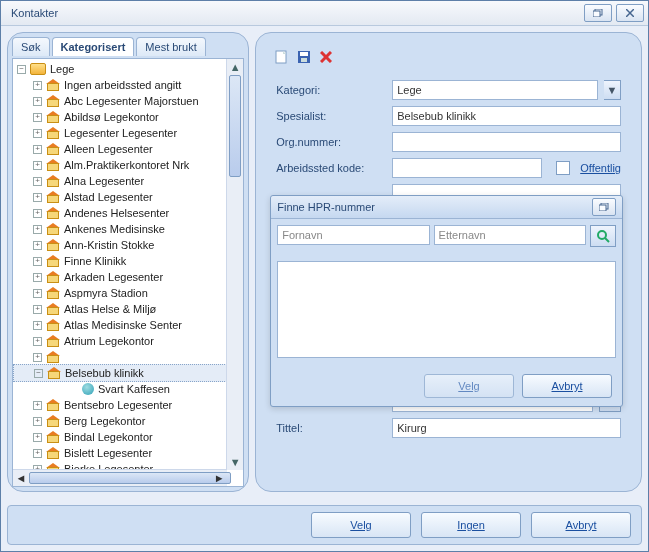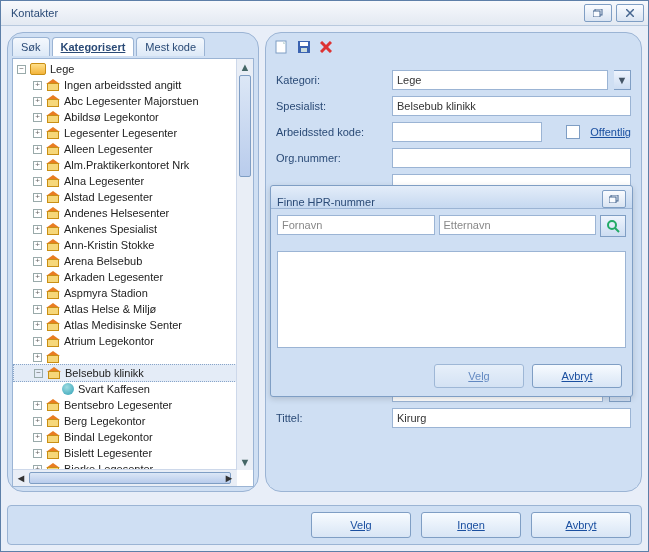--- a/index.html
+++ b/index.html
@@ -7,21 +7,21 @@
 .titlebar{height:24px;background:linear-gradient(#f7f9fc,#e3e9f2);border-bottom:1px solid #b8c9de;display:flex;align-items:center;justify-content:space-between;padding:0 4px}
 .titlebar .title{color:#2a4a76;padding-left:6px}
 .winbtns{display:flex;gap:4px}
 .winbtn{width:26px;height:16px;border:1px solid #7f9ec4;border-radius:2px;background:linear-gradient(#fafcff,#d9e4f2);display:flex;align-items:center;justify-content:center;color:#466690;font-size:9px}
 .winbtn svg{display:block}
 .client{display:flex;gap:6px;padding:6px;height:calc(100% - 78px);box-sizing:border-box}
 .panel{background:#cfdff3;border:1px solid #9bb4d4;border-radius:16px;box-sizing:border-box}
 .left{width:252px;display:flex;flex-direction:column;padding:4px}
 .tabs{display:flex;gap:2px;margin-bottom:2px}
 .tab{padding:3px 8px;border:1px solid #9bb4d4;border-bottom:none;border-radius:4px 4px 0 0;background:linear-gradient(#f4f8fd,#dde9f7);color:#2a4a76;cursor:default}
-.tab.active{background:#fff;font-weight:bold;text-decoration:underline}
+.tab.active{background:#fff;font-weight:bold;}
 .tree-wrap{flex:1;background:#fff;border:1px solid #9bb4d4;overflow:hidden;position:relative}
 .tree{height:calc(100% - 16px);overflow:hidden;padding:2px 0}
 .tree-row{display:flex;align-items:center;height:16px;padding-left:6px;gap:4px;white-space:nowrap}
 .tree-row.sel{background:#e4ecf7;border:1px dotted #88a5c9;margin:-1px 0}
 .expander{width:9px;height:9px;border:1px solid #9aa;display:flex;align-items:center;justify-content:center;font-size:8px;line-height:8px;color:#666;box-sizing:border-box}
 .expander.none{border:none}
 .node-icon{width:14px;height:12px;position:relative}
 .folder .node-icon{background:linear-gradient(#ffe08a,#f3b43b);border:1px solid #c98f14;border-radius:2px;width:14px;height:10px}
 .house{width:14px;height:12px;display:flex;flex-direction:column;align-items:center}
 .house:before{content:"";border-left:7px solid transparent;border-right:7px solid transparent;border-bottom:5px solid #e97c23}
@@ -29,35 +29,35 @@
 .person{width:12px;height:12px;border-radius:50%;background:radial-gradient(circle at 40% 35%,#9fdce1,#2fa1b7)}
 .tree-label{color:#222}
 .vscroll{position:absolute;right:0;top:0;bottom:16px;width:16px;background:#e9eef6;border-left:1px solid #cdd8ea}
 .vscroll .thumb{position:absolute;left:2px;right:2px;top:16px;height:100px;background:linear-gradient(#dce7f6,#b9ccec);border:1px solid #7f9ec4;border-radius:2px}
 .vscroll .arrow{position:absolute;left:0;right:0;height:16px;display:flex;align-items:center;justify-content:center;color:#466}
 .vscroll .up{top:0} .vscroll .down{bottom:0}
 .hscroll{position:absolute;left:0;right:16px;bottom:0;height:16px;background:#e9eef6;border-top:1px solid #cdd8ea}
 .hscroll .thumb{position:absolute;top:2px;bottom:2px;left:16px;width:200px;background:linear-gradient(#dce7f6,#b9ccec);border:1px solid #7f9ec4;border-radius:2px}
 .hscroll .arrow{position:absolute;top:0;bottom:0;width:16px;display:flex;align-items:center;justify-content:center}
 .hscroll .lft{left:0}.hscroll .rgt{right:0}
-.right{flex:1;display:flex;flex-direction:column;padding:4px}
+.right{flex:1;display:flex;flex-direction:column;padding:14px}
 .toolbar{display:flex;gap:6px;padding:2px 4px;margin-bottom:4px}
 .tbtn{width:16px;height:16px;display:flex;align-items:center;justify-content:center}
 .tbtn svg{display:block}
 .form{flex:1;background:#cfdff3;padding:6px;position:relative}
 .form-row{display:flex;align-items:center;height:26px;gap:6px}
 .form-label{width:110px;color:#2a4a76}
 .form-input{flex:1;height:18px;border:1px solid #9bb4d4;background:#fff;padding:0 4px;display:flex;align-items:center}
 .dd{width:16px;height:18px;background:linear-gradient(#eef4fd,#cdddf2);border:1px solid #7f9ec4;border-left:none;display:flex;align-items:center;justify-content:center;color:#456}
 .chk{width:12px;height:12px;border:1px solid #7f9ec4;background:#fff;margin-left:2px}
 .lnk{color:#1a4fa0;text-decoration:underline;margin-left:4px}
 .small-btn{width:20px;height:18px;border:1px solid #7f9ec4;background:linear-gradient(#eef4fd,#cdddf2);display:flex;align-items:center;justify-content:center}
 
 .popup{position:absolute;left:0;right:4px;top:124px;height:210px;background:#cfdff3;border:1px solid #7f9ec4;border-radius:3px;box-shadow:0 2px 6px rgba(0,0,0,0.15);display:flex;flex-direction:column}
-.popup-head{background:linear-gradient(#e4edf9,#c5d8f0);height:22px;display:flex;align-items:flex-end;justify-content:space-between;padding:0 6px;border-bottom:1px solid #9bb4d4;color:#2a4a76;border-radius:3px 3px 0 0}
+.popup-head{background:linear-gradient(#e4edf9,#c5d8f0);height:22px;display:flex;align-items:center;justify-content:space-between;padding:0 6px;border-bottom:1px solid #9bb4d4;color:#2a4a76;border-radius:3px 3px 0 0}
 .popup-body{padding:6px;display:flex;flex-direction:column;gap:14px;flex:1}
 .popup-search{display:flex;gap:4px}
 .popup-search .form-input{flex:1}
 .search-btn{width:24px;height:20px;border:1px solid #7f9ec4;background:linear-gradient(#eef4fd,#cdddf2);display:flex;align-items:center;justify-content:center}
 .grid{flex:1;border:1px solid #9bb4d4;background:#fff;display:flex;flex-direction:column}
 .grid-head{display:flex;background:linear-gradient(#f4f8fd,#dde9f7);border-bottom:1px solid #b3c6df}
 .grid-head .col{border-right:1px solid #cdd8ea;padding:2px 6px;color:#333}
 .grid-body{flex:1}
 .btn{min-width:68px;height:22px;border:1px solid #7f9ec4;border-radius:3px;background:linear-gradient(#f7fbff,#d8e5f5);color:#1a4fa0;text-decoration:underline;display:inline-flex;align-items:center;justify-content:center;padding:0 10px}
 .popup-actions{display:flex;justify-content:flex-end;gap:8px;padding:2px 4px}
@@ -86,21 +86,21 @@
         </div>
     </div>
   </div>
 
   <div class="client">
 
     <div class="panel left">
       <div class="tabs">
         <div class="tab">Søk</div>
         <div class="tab active">Kategorisert</div>
-        <div class="tab">Mest kode</div>
+        <div class="tab">Mest brukt</div>
       </div>
       <div class="tree-wrap">
         <div class="tree" id="tree">
             <div class="tree-row folder" style="padding-left: 4px;">
               <span class="expander">−</span>
               <span class="node-icon"></span>
               <span class="tree-label">Lege</span>
             </div>
             <div class="tree-row" style="padding-left: 20px;">
               <span class="expander">+</span>
@@ -143,31 +143,31 @@
               <span class="tree-label">Alstad Legesenter</span>
             </div>
             <div class="tree-row" style="padding-left: 20px;">
               <span class="expander">+</span>
               <span class="house"></span>
               <span class="tree-label">Andenes Helsesenter</span>
             </div>
             <div class="tree-row" style="padding-left: 20px;">
               <span class="expander">+</span>
               <span class="house"></span>
-              <span class="tree-label">Ankenes Spesialist</span>
+              <span class="tree-label">Ankenes Medisinske</span>
             </div>
             <div class="tree-row" style="padding-left: 20px;">
               <span class="expander">+</span>
               <span class="house"></span>
               <span class="tree-label">Ann-Kristin Stokke</span>
             </div>
             <div class="tree-row" style="padding-left: 20px;">
               <span class="expander">+</span>
               <span class="house"></span>
-              <span class="tree-label">Arena Belsebub</span>
+              <span class="tree-label">Finne Klinikk</span>
             </div>
             <div class="tree-row" style="padding-left: 20px;">
               <span class="expander">+</span>
               <span class="house"></span>
               <span class="tree-label">Arkaden Legesenter</span>
             </div>
             <div class="tree-row" style="padding-left: 20px;">
               <span class="expander">+</span>
               <span class="house"></span>
               <span class="tree-label">Aspmyra Stadion</span>
@@ -189,21 +189,21 @@
             </div>
             <div class="tree-row" style="padding-left: 20px;">
               <span class="expander">+</span>
               <span class="house"></span>
             </div>
             <div class="tree-row sel" style="padding-left: 20px;">
               <span class="expander">−</span>
               <span class="house"></span>
               <span class="tree-label">Belsebub klinikk</span>
             </div>
-            <div class="tree-row" style="padding-left: 36px;">
+            <div class="tree-row" style="padding-left: 56px;">
               <span class="expander none"></span>
               <span class="person"></span>
               <span class="tree-label">Svart Kaffesen</span>
             </div>
             <div class="tree-row" style="padding-left: 20px;">
               <span class="expander">+</span>
               <span class="house"></span>
               <span class="tree-label">Bentsebro Legesenter</span>
             </div>
             <div class="tree-row" style="padding-left: 20px;">
@@ -271,33 +271,33 @@
             </div>
           <div class="dd">▼</div>
         </div>
         <div class="form-row">
           <span class="form-label">Spesialist:</span>
           <div class="form-input">
               <span>Belsebub klinikk</span>
             </div>
         </div>
         <div class="form-row">
+          <span class="form-label">Org.nummer:</span>
+          <div class="form-input">
+              <span></span>
+            </div>
+        </div>
+        <div class="form-row">
           <span class="form-label">Arbeidssted kode:</span>
           <div class="form-input" style="flex:0 0 140px">
               <span></span>
             </div>
           <div style="flex:1"></div>
           <div class="chk"></div>
           <span class="lnk">Offentlig</span>
-        </div>
-        <div class="form-row">
-          <span class="form-label">Org.nummer:</span>
-          <div class="form-input">
-              <span></span>
-            </div>
         </div>
 
         <div class="form-row">
             <span class="form-label"></span>
             <div class="form-input"></div>
           </div>
         <div class="form-row">
             <span class="form-label"></span>
             <div class="form-input"></div>
           </div>

